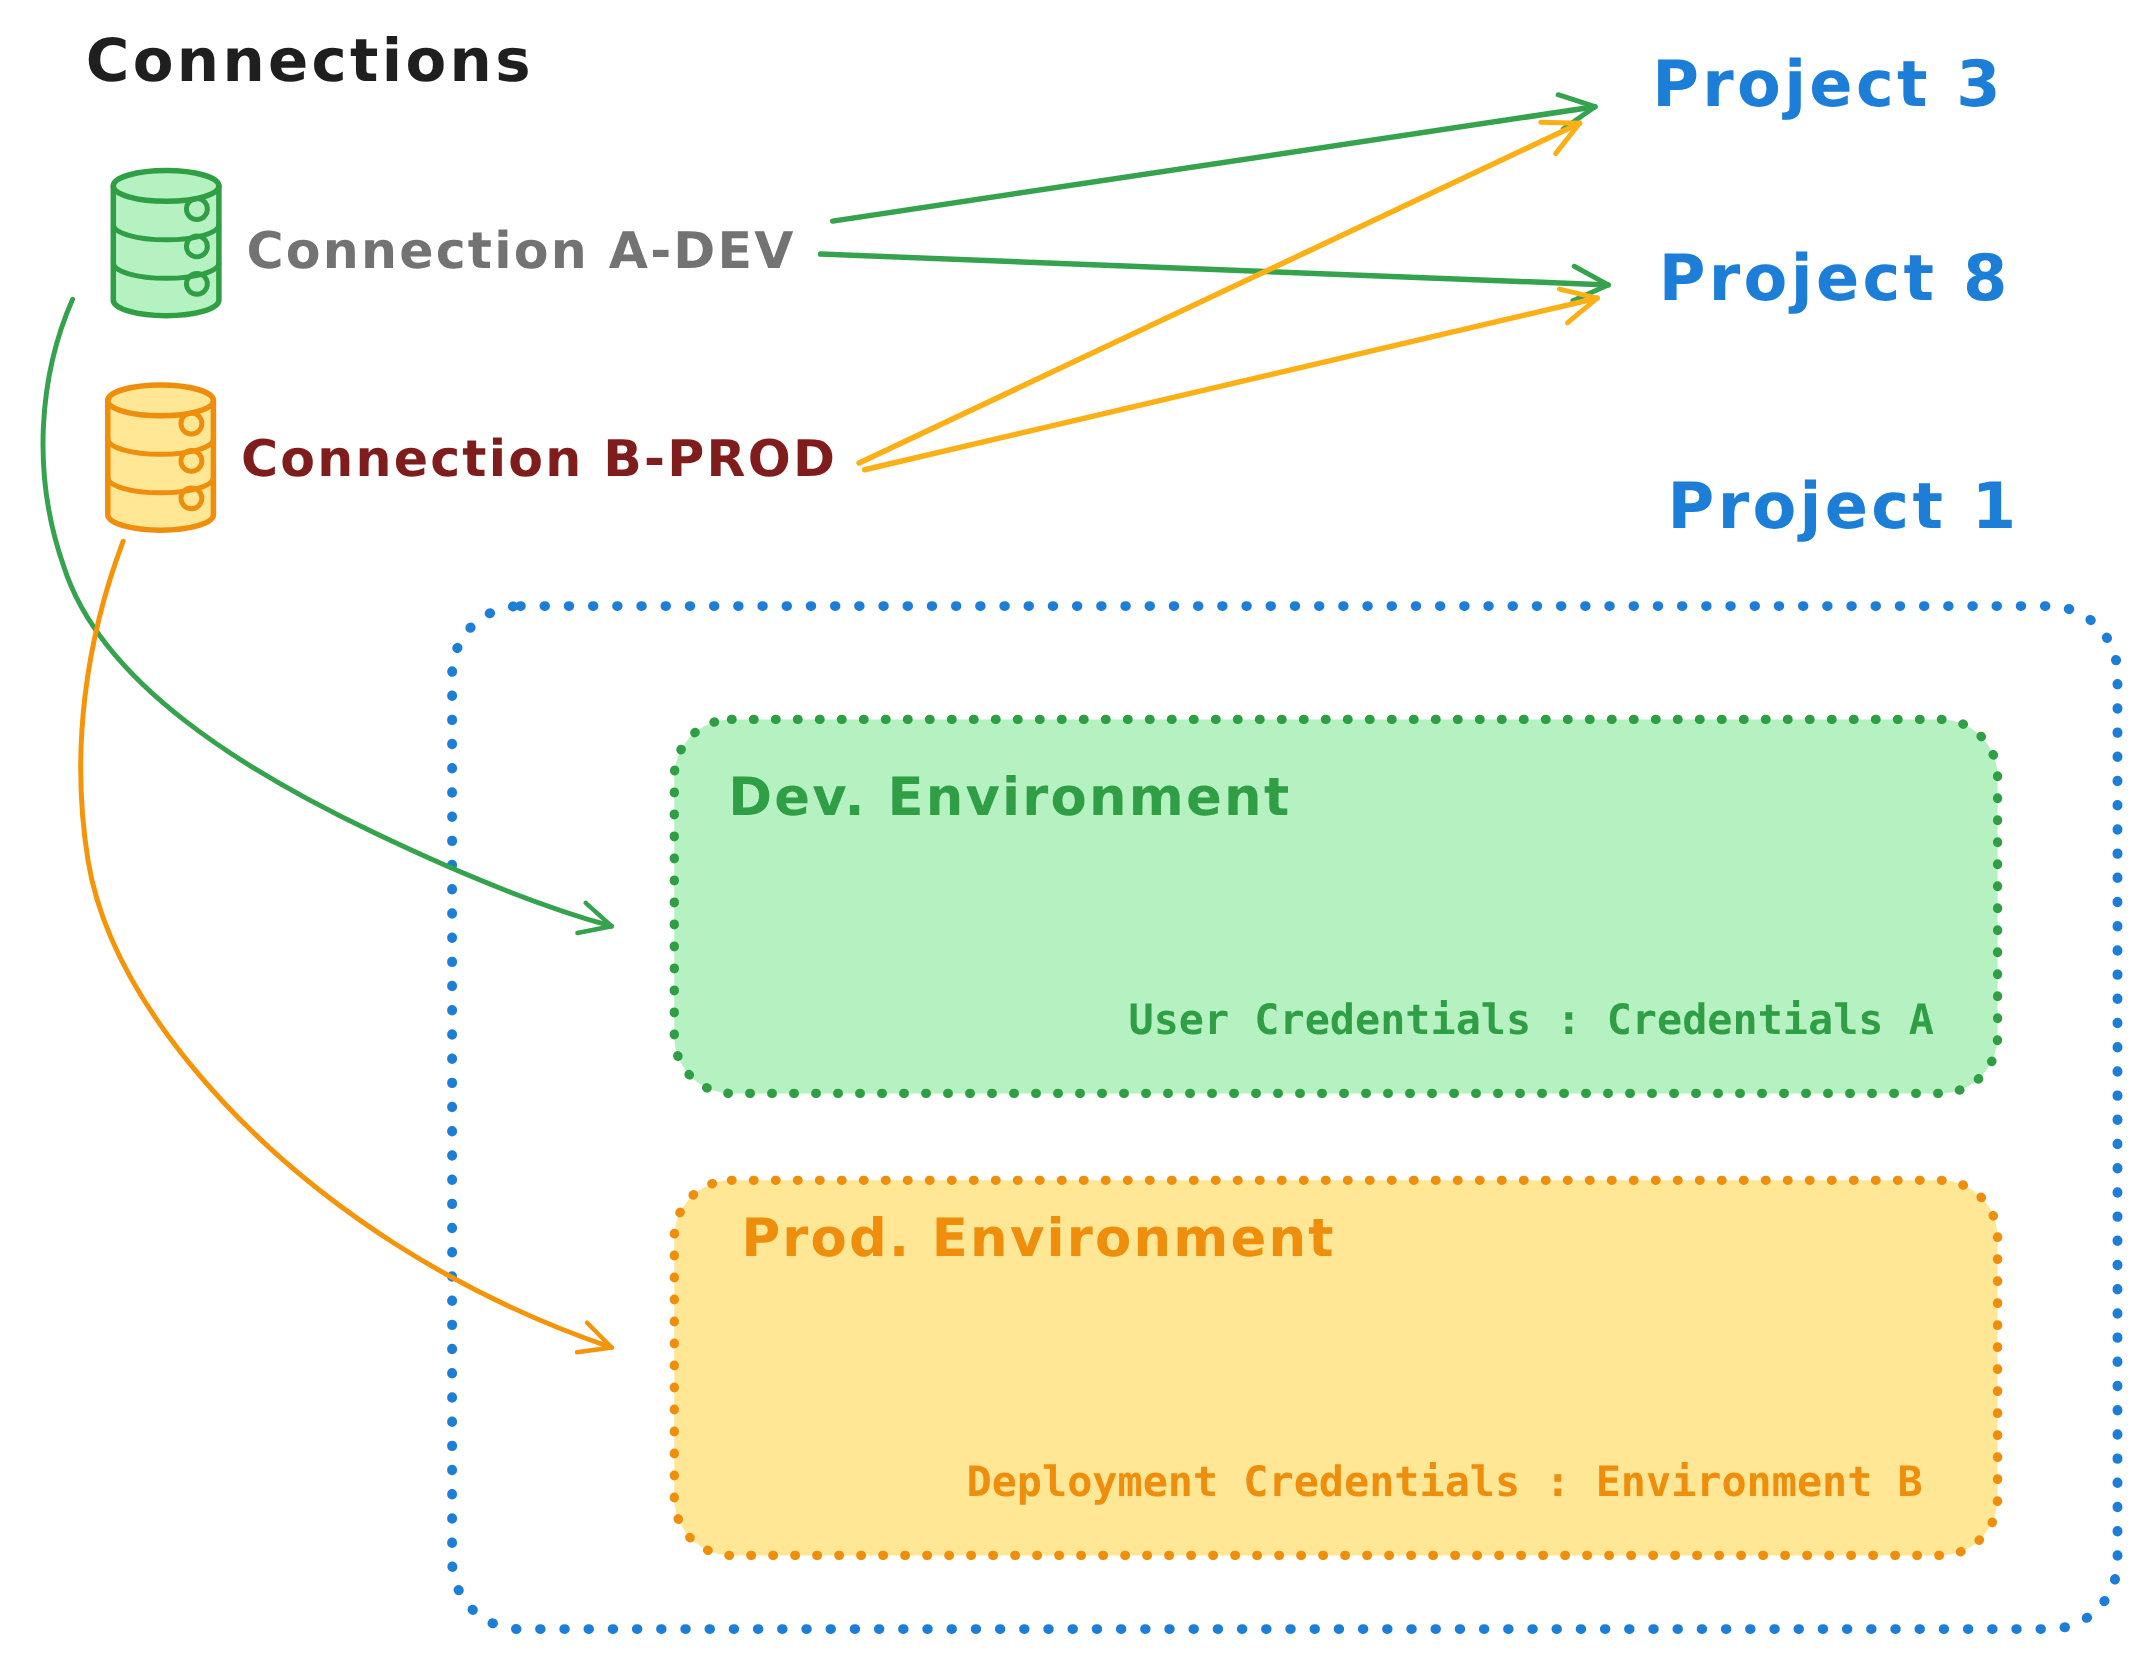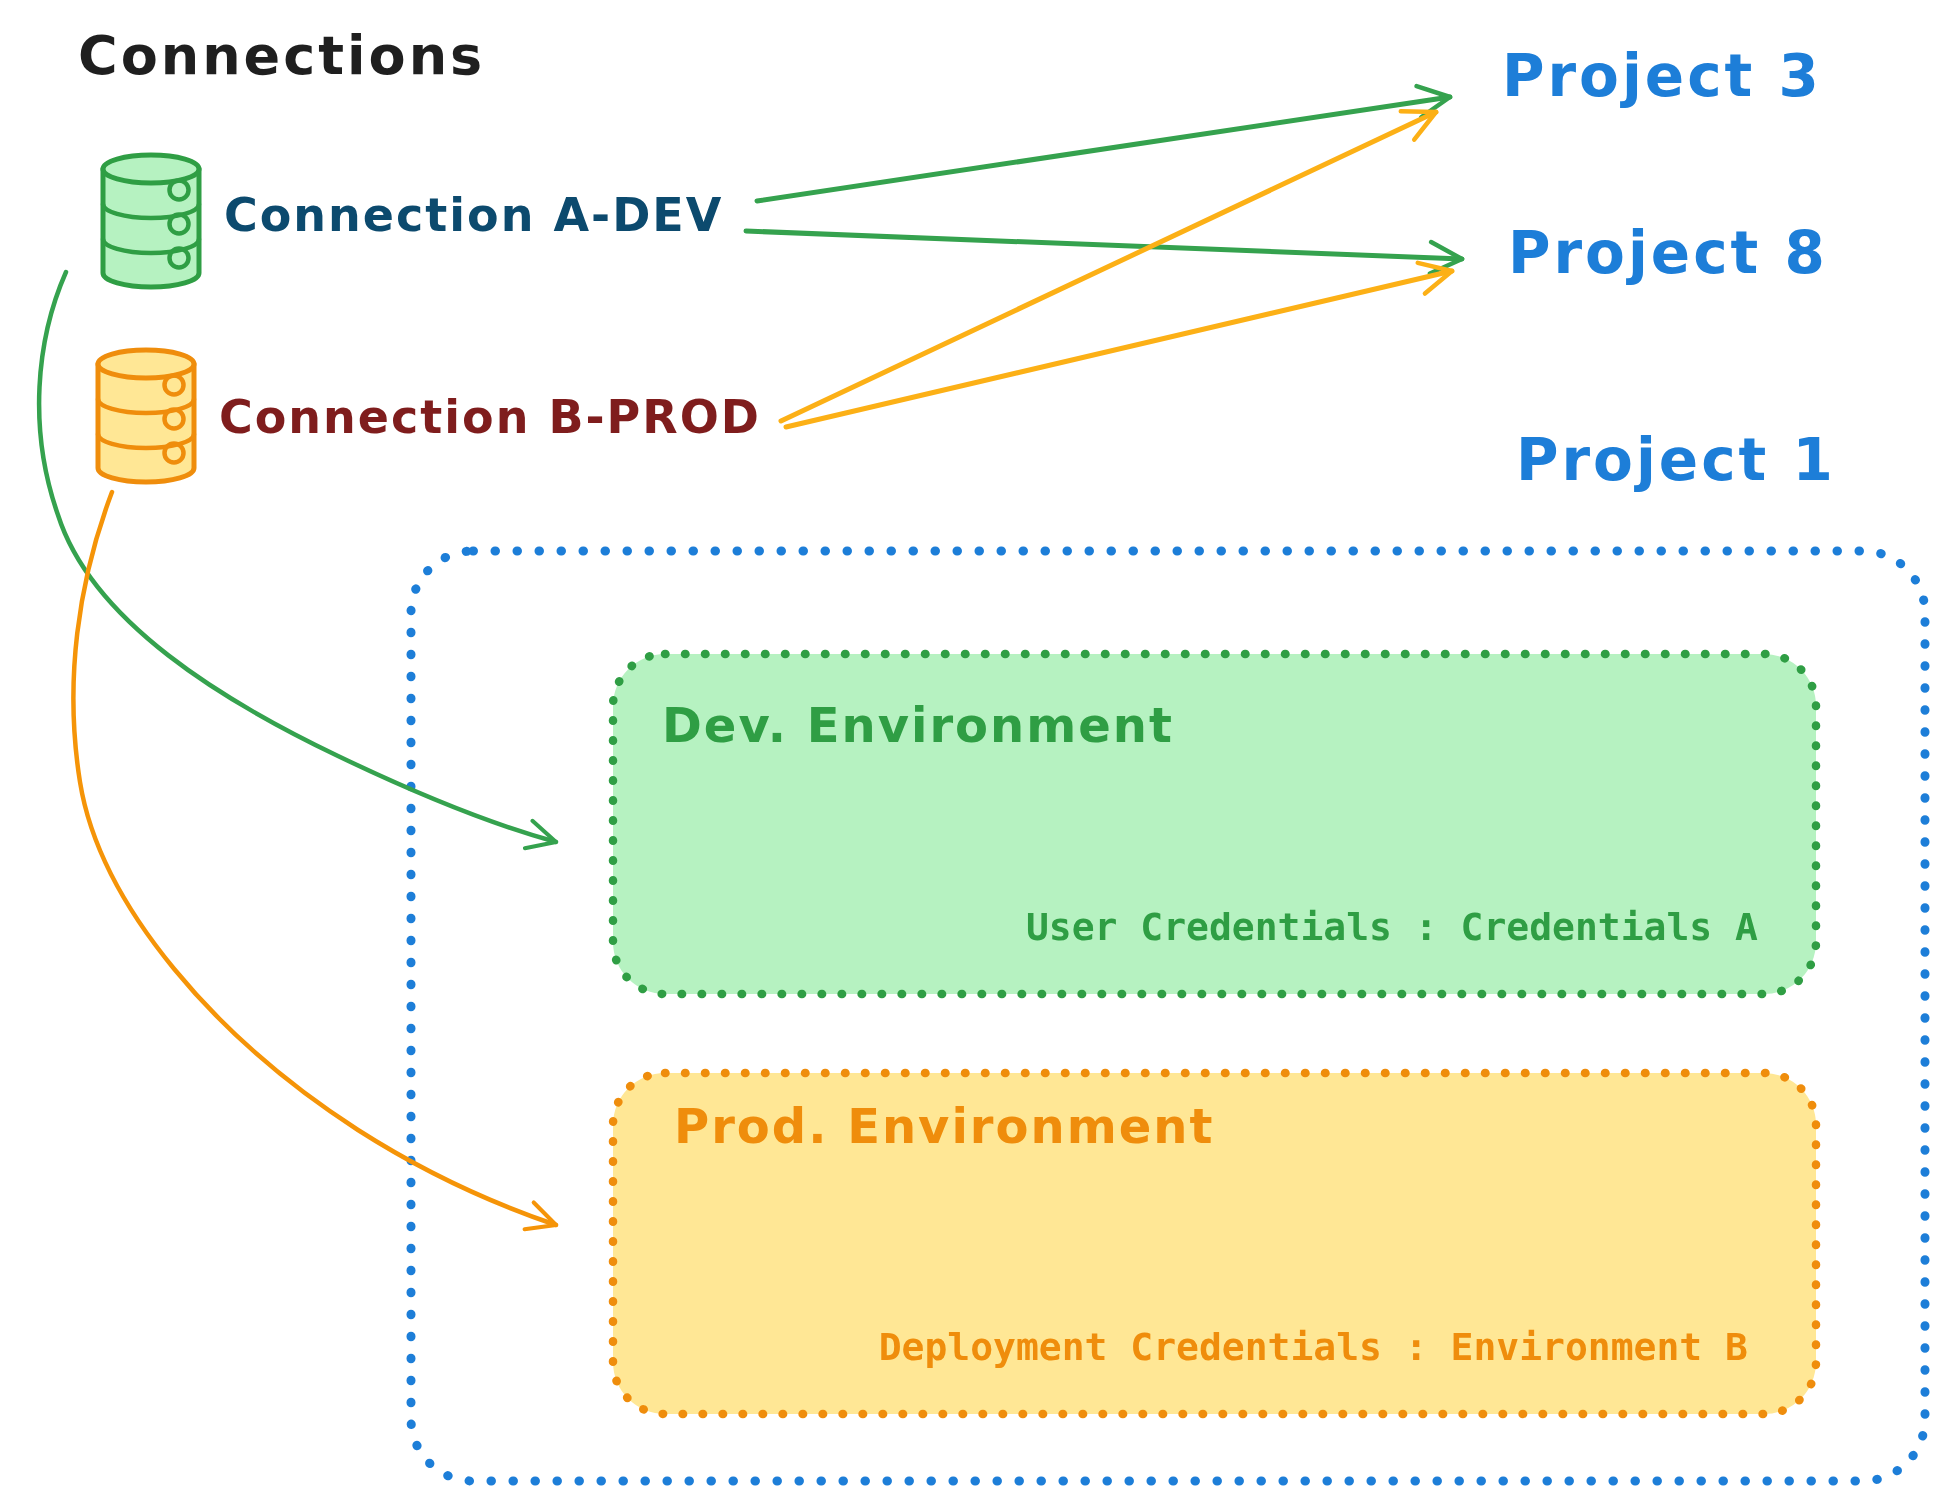--- a/index.html
+++ b/index.html
@@ -28,21 +28,21 @@
     font-weight: 700;
     letter-spacing: 1px;
   }
   .diagram-title {
     left: 78px; top: 24px;
     font-size: 54px;
     color: #1f1f1f;
     letter-spacing: 3px;
   }
   .conn-label { font-size: 46px; letter-spacing: 2px; }
-  .conn-a { left: 224px; top: 188px; color: #0c4a6e; }
+  .conn-a { left: 224px; top: 201px; color: #737373; }
   .conn-b { left: 219px; top: 390px; color: #7f1d1d; }
   .project-label {
     font-size: 58px;
     color: #1d7ed8;
     letter-spacing: 3px;
   }
   .p3 { left: 1502px; top: 42px; }
   .p2 { left: 1508px; top: 219px; }
   .p1 { left: 1516px; top: 426px; }
   .env-title { font-size: 48px; letter-spacing: 2px; }

